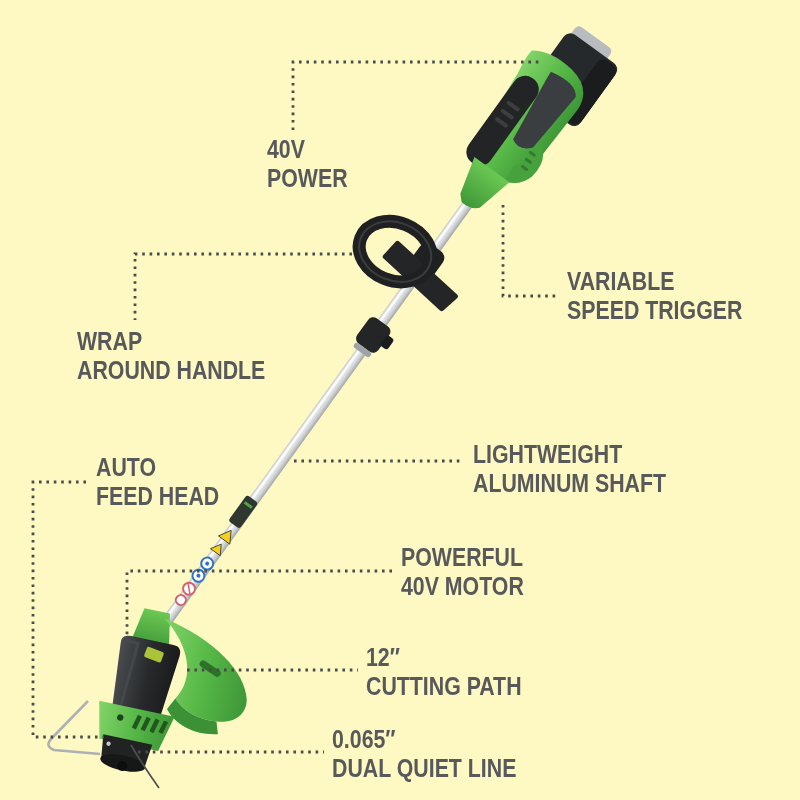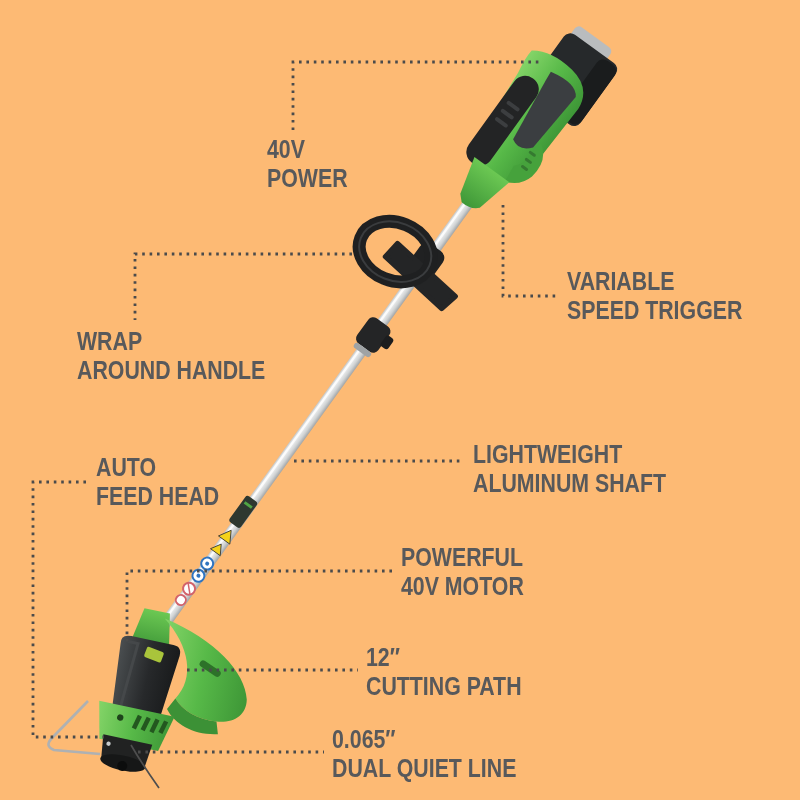--- a/index.html
+++ b/index.html
@@ -1,18 +1,18 @@
 <!DOCTYPE html>
 <html><head>
 <meta charset="utf-8">
 <style>
   html,body { margin:0; padding:0; background:#ffffff; }
   .stage {
     position:relative; width:800px; height:800px; overflow:hidden;
-    background:#fdba74;
+    background:#fef9c3;
     font-family:"Liberation Sans","DejaVu Sans",sans-serif;
   }
   svg.art { position:absolute; left:0; top:0; width:800px; height:800px; }
   .callout {
     position:absolute;
     font-weight:bold; font-size:26px; line-height:29px;
     color:#58595b; white-space:nowrap;
     transform:scaleX(0.82); transform-origin:left top;
   }
   .callout span { display:block; }

